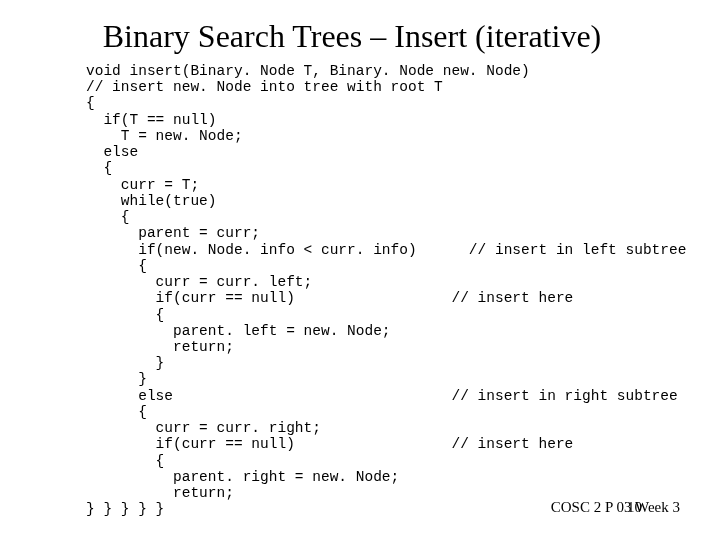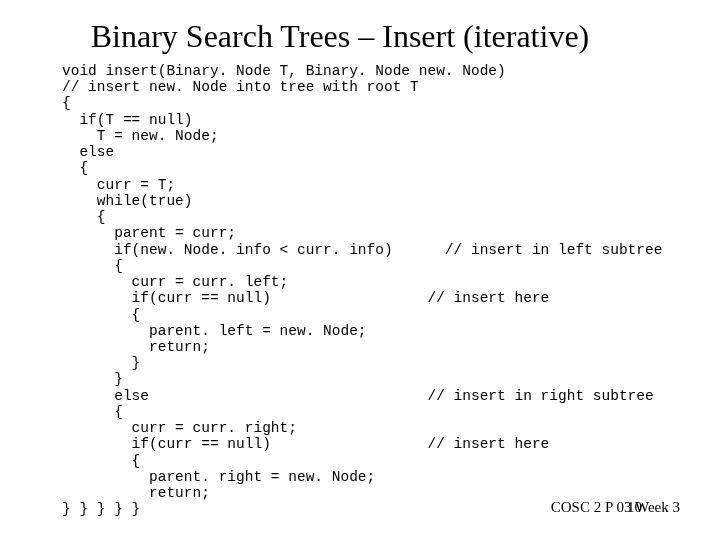--- a/index.html
+++ b/index.html
@@ -10,20 +10,21 @@
     background: #fff;
     font-family: "Times New Roman", Times, serif;
     overflow: hidden;
     position: relative;
   }
   .slide {
     width: 680px;
     height: 540px;
     position: relative;
     box-sizing: border-box;
+    padding-left: 24px;
   }
   .title {
     font-size: 32px;
     font-weight: normal;
     text-align: center;
     padding-top: 18px;
     padding-bottom: 8px;
     font-family: "Times New Roman", Times, serif;
   }
   .code {

